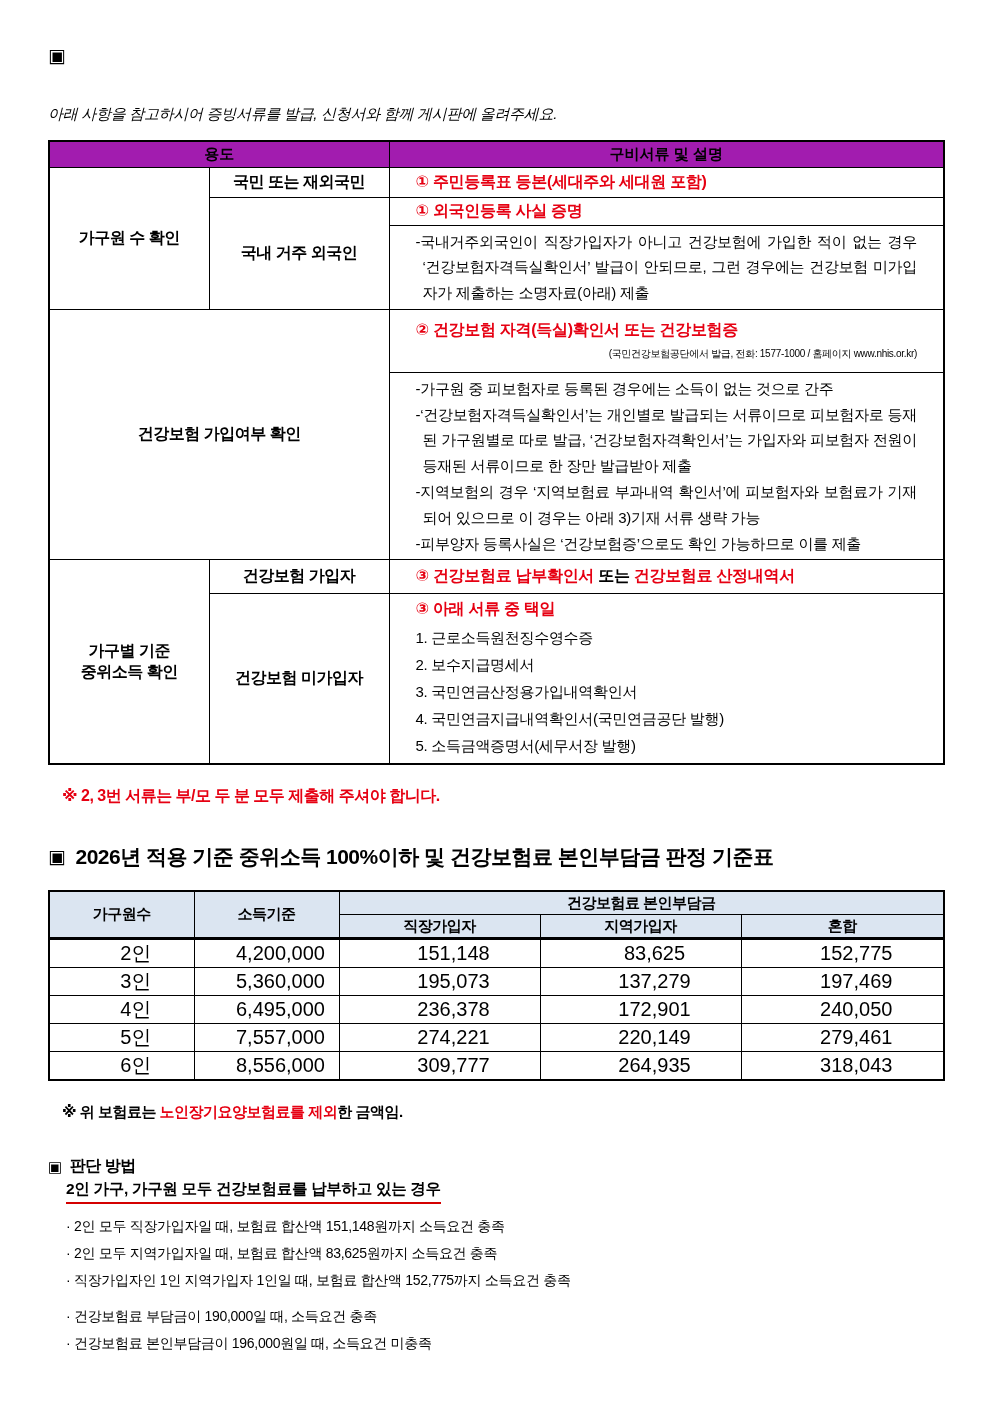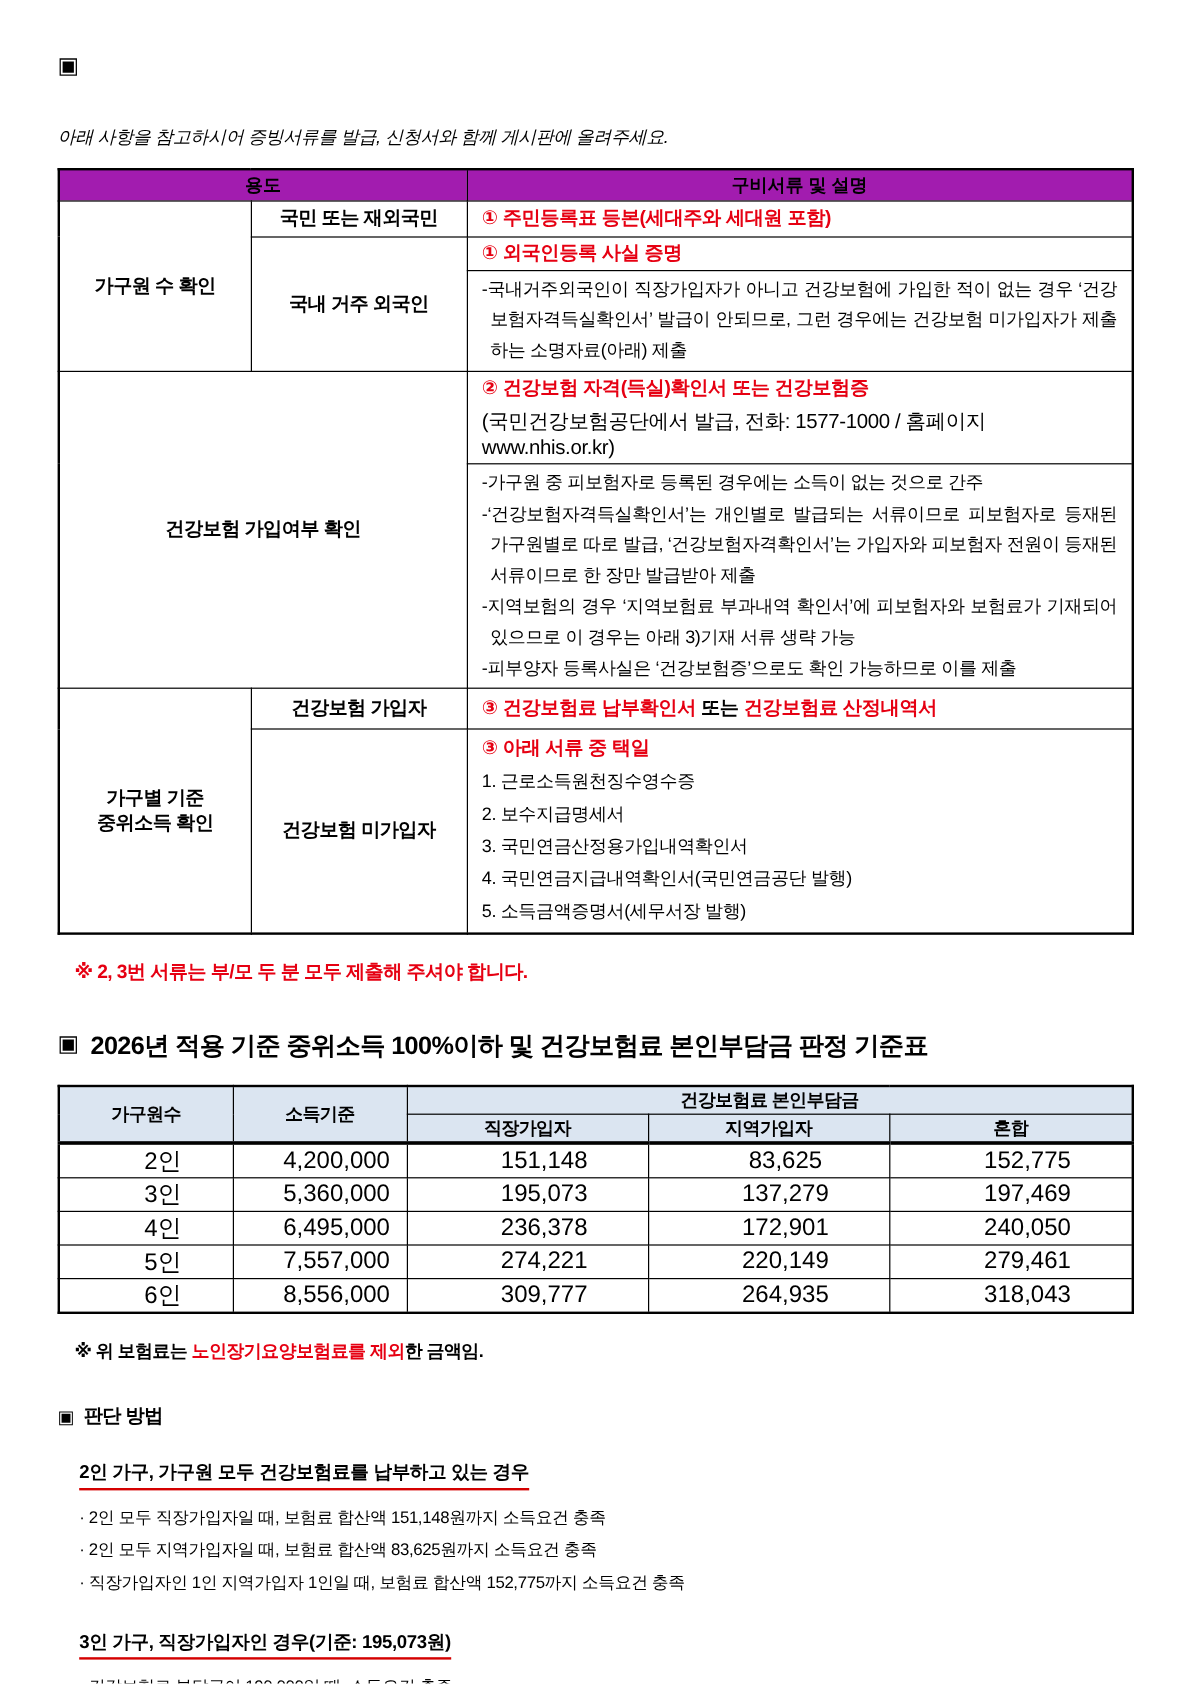--- a/index.html
+++ b/index.html
@@ -26,25 +26,25 @@
   }
   table.t1 th, table.t1 td { border: 1px solid #000; }
   table.t1 tr.th-row th {
     background: #a21caf; font-size: 15px; font-weight: bold;
     height: 26px; text-align: center;
   }
   .lbl {
     text-align: center; vertical-align: middle;
     font-weight: bold; font-size: 16px; letter-spacing: -0.5px;
   }
-  .desc { padding: 3px 12px; font-size: 15px; vertical-align: middle; letter-spacing: -0.3px; }
+  .desc { padding: 3px 26px; font-size: 15px; vertical-align: middle; letter-spacing: -0.3px; }
   .red { color: #e60012; }
   .bold { font-weight: bold; }
   .big { font-size: 16px; }
-  .small { font-size: 17px; margin-top: 6px; }
+  .small { font-size: 10px; margin-top: 6px; text-align: right; }
   .hang { padding-left: 7px; text-indent: -7px; line-height: 1.72; text-align: justify; }
   .li { line-height: 1.8; }
   .mb { margin-bottom: 4px; }
 
   
   .note1 { margin: 21px 0 16px 14px; font-size: 16px; font-weight: bold; letter-spacing: -0.5px; }
   h1.sec2 { margin-top: 36px; }
 
   
   table.t2 {
@@ -61,21 +61,21 @@
 
   .note2 { margin: 22px 0 0 14px; font-size: 15px; font-weight: bold; letter-spacing: -0.5px; }
 
   h2.sec3 {
     margin-top: 34px; font-size: 16px; font-weight: bold; letter-spacing: -0.5px;
     display: flex; align-items: center; gap: 8px;
   }
   h2.sec3 .marker { font-size: 15px; }
   .case { margin-left: 18px; }
   .case-head {
-    display: inline-block; margin-top: 26px; font-size: 15.5px; font-weight: bold;
+    display: inline-block; margin-top: 2px; font-size: 15.5px; font-weight: bold;
     border-bottom: 2px solid #d40000; padding-bottom: 2px; letter-spacing: -0.3px;
   }
   .case ul { list-style: none; margin-top: 9px; }
   .case li { font-size: 14px; line-height: 27px; letter-spacing: -0.3px; }
 </style>
 </head>
 <body>
 
 <div class="page">
 
@@ -221,20 +221,19 @@
   <div class="case">
     <div class="case-head">2인 가구, 가구원 모두 건강보험료를 납부하고 있는 경우</div>
     <ul>
       <li>· 2인 모두 직장가입자일 때, 보험료 합산액 151,148원까지 소득요건 충족</li>
       <li>· 2인 모두 지역가입자일 때, 보험료 합산액 83,625원까지 소득요건 충족</li>
       <li>· 직장가입자인 1인 지역가입자 1인일 때, 보험료 합산액 152,775까지 소득요건 충족</li>
     </ul>
   </div>
 
   <div class="case">
-    <div class="case-head" style="margin-top:26px">3인 가구, 직장가입자인 경우(기준: 195,073원)</div>
     <ul>
       <li>· 건강보험료 부담금이 190,000일 때, 소득요건 충족</li>
       <li>· 건강보험료 본인부담금이 196,000원일 때, 소득요건 미충족</li>
     </ul>
   </div>
 
 </div>
 
 </body></html>

